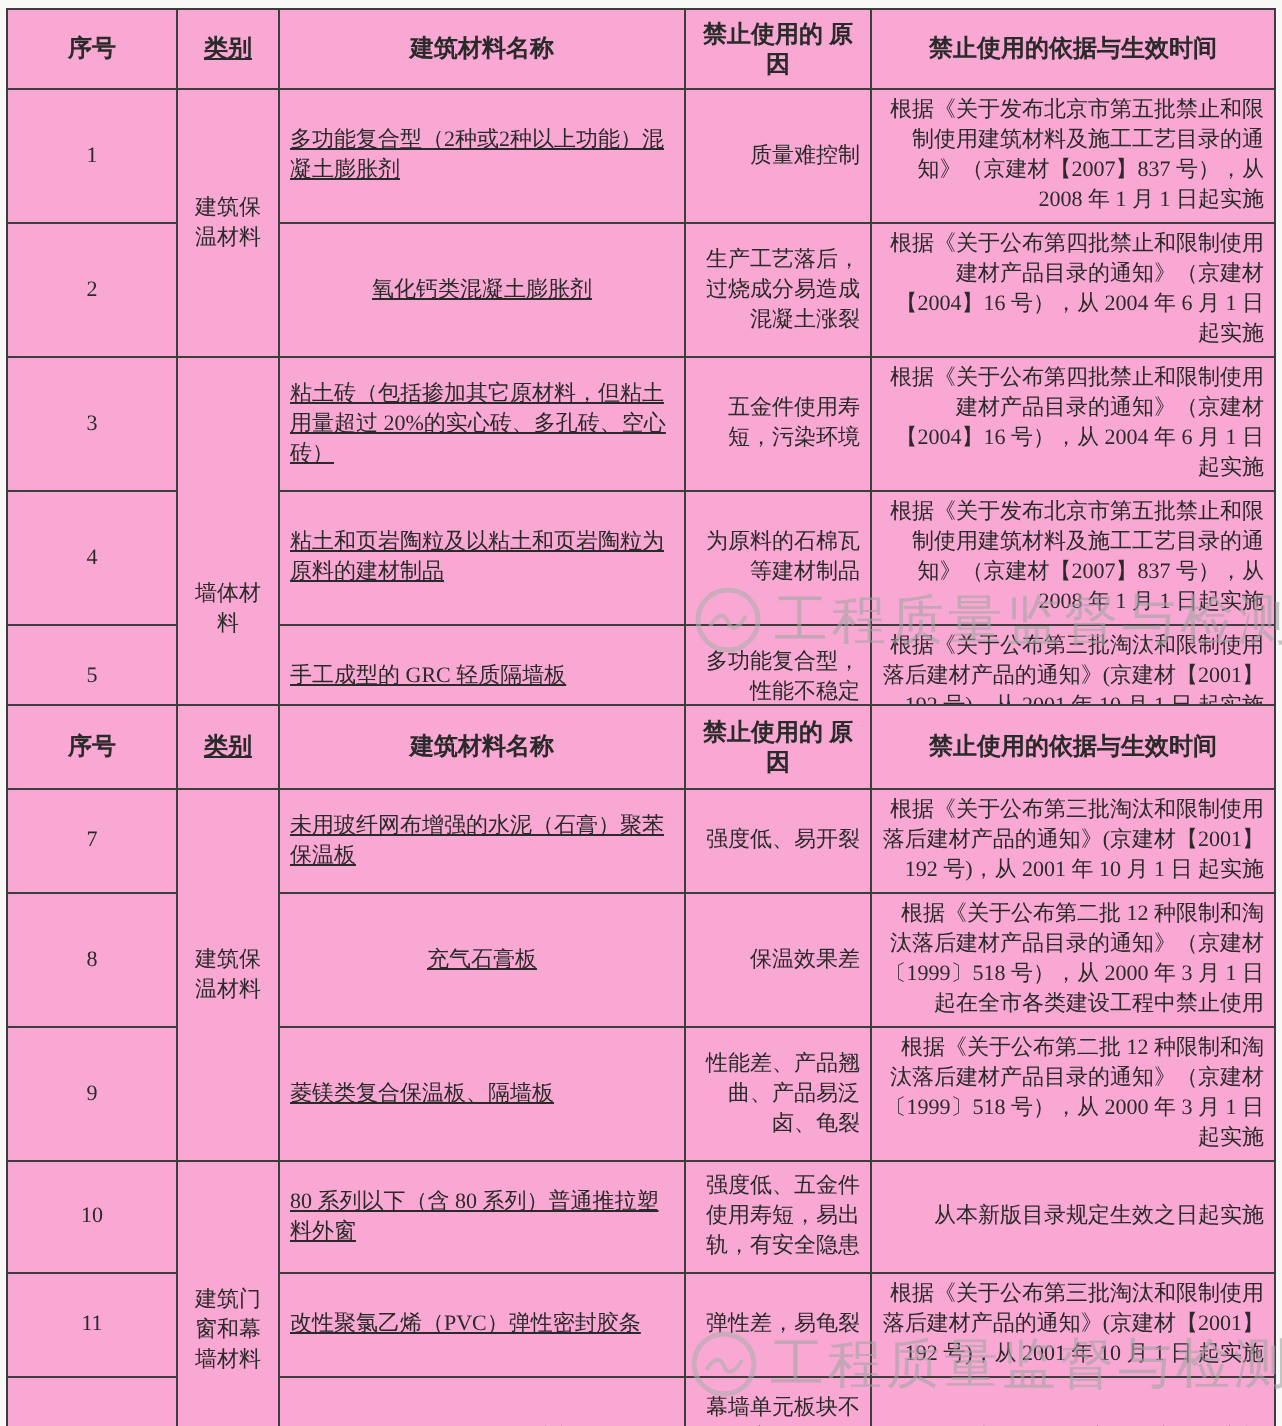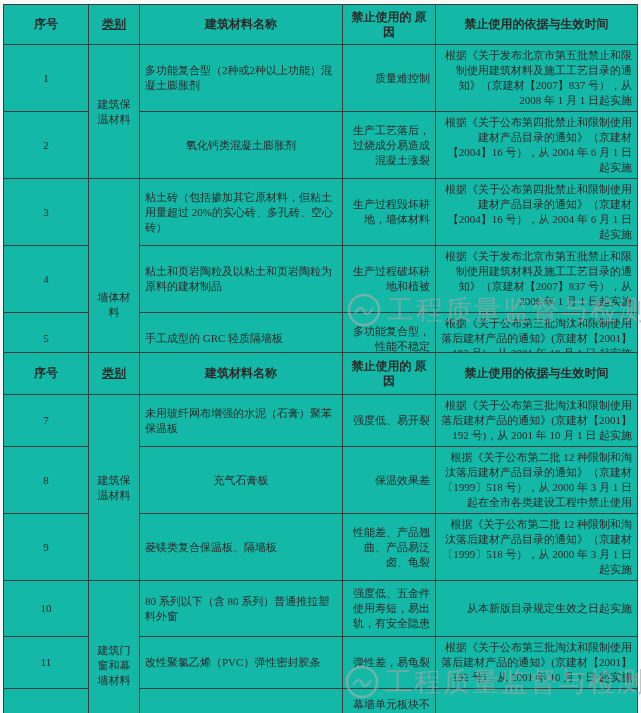--- a/index.html
+++ b/index.html
@@ -10,21 +10,21 @@
     font-family: "Liberation Serif", "DejaVu Serif", serif;
   }
   .page { position: relative; width: 641px; height: 713px; }
 
   table.materials {
     position: absolute;
     left: 3px;
     width: 635px;
     border-collapse: collapse;
     table-layout: fixed;
-    background: #14b8a6;
+    background: #f9a8d4;
   }
   #table-1 { top: 4px; }
   #table-2 { top: 352px; }
 
   table.materials th, table.materials td {
     border: 1px solid #3d3d3d;
     color: #2a2a2a;
     font-size: 11px;
     line-height: 15px;
     vertical-align: middle;
@@ -41,21 +41,21 @@
   th.col0 { width: 72px; }
   th.col1 { width: 38px; text-decoration: underline; }
   th.col2 { width: 190px; }
   th.col3 { width: 80px; }
   th.col4 { width: auto; }
   #table-1 thead tr { height: 40px; }
   #table-2 thead tr { height: 42px; }
 
   td.row-number-cell { text-align: center; }
   td.category-cell { text-align: center; padding: 2px 5px; }
-  td.material-name-cell { text-align: left; }
+  td.material-name-cell { text-align: left; text-decoration: underline; }
   td.material-name-cell.center { text-align: center; }
   td.reason-cell { text-align: right; padding: 3px 4px; }
   td.basis-cell { text-align: right; padding: 3px 4px; }
 
   .watermark {
     position: absolute;
     display: flex;
     align-items: center;
     gap: 4px;
     pointer-events: none;
@@ -99,27 +99,27 @@
         <tr style="height: 50px;">
           <td class="row-number-cell">2</td>
           <td class="material-name-cell center">氧化钙类混凝土膨胀剂</td>
           <td class="reason-cell">生产工艺落后，过烧成分易造成混凝土涨裂</td>
           <td class="basis-cell">根据《关于公布第四批禁止和限制使用建材产品目录的通知》（京建材【2004】16 号），从 2004 年 6 月 1 日起实施</td>
         </tr>
         <tr style="height: 51px;">
           <td class="row-number-cell">3</td>
           <td class="category-cell" rowspan="4">墙体材料</td>
           <td class="material-name-cell">粘土砖（包括掺加其它原材料，但粘土用量超过 20%的实心砖、多孔砖、空心砖）</td>
-          <td class="reason-cell">生产过程毁坏耕地，墙体材料</td>
+          <td class="reason-cell">五金件使用寿短，污染环境</td>
           <td class="basis-cell">根据《关于公布第四批禁止和限制使用建材产品目录的通知》（京建材【2004】16 号），从 2004 年 6 月 1 日起实施</td>
         </tr>
         <tr style="height: 50px;">
           <td class="row-number-cell">4</td>
           <td class="material-name-cell">粘土和页岩陶粒及以粘土和页岩陶粒为原料的建材制品</td>
-          <td class="reason-cell">生产过程破坏耕地和植被</td>
+          <td class="reason-cell">为原料的石棉瓦等建材制品</td>
           <td class="basis-cell">根据《关于发布北京市第五批禁止和限制使用建筑材料及施工工艺目录的通知》（京建材【2007】837 号），从 2008 年 1 月 1 日起实施</td>
         </tr>
         <tr style="height: 42px;">
           <td class="row-number-cell">5</td>
           <td class="material-name-cell">手工成型的 GRC 轻质隔墙板</td>
           <td class="reason-cell">多功能复合型，性能不稳定</td>
           <td class="basis-cell">根据《关于公布第三批淘汰和限制使用落后建材产品的通知》(京建材【2001】192 号)，从 2001 年 10 月 1 日 起实施</td>
         </tr>
         <tr style="height: 49px;">
           <td class="row-number-cell">6</td>

